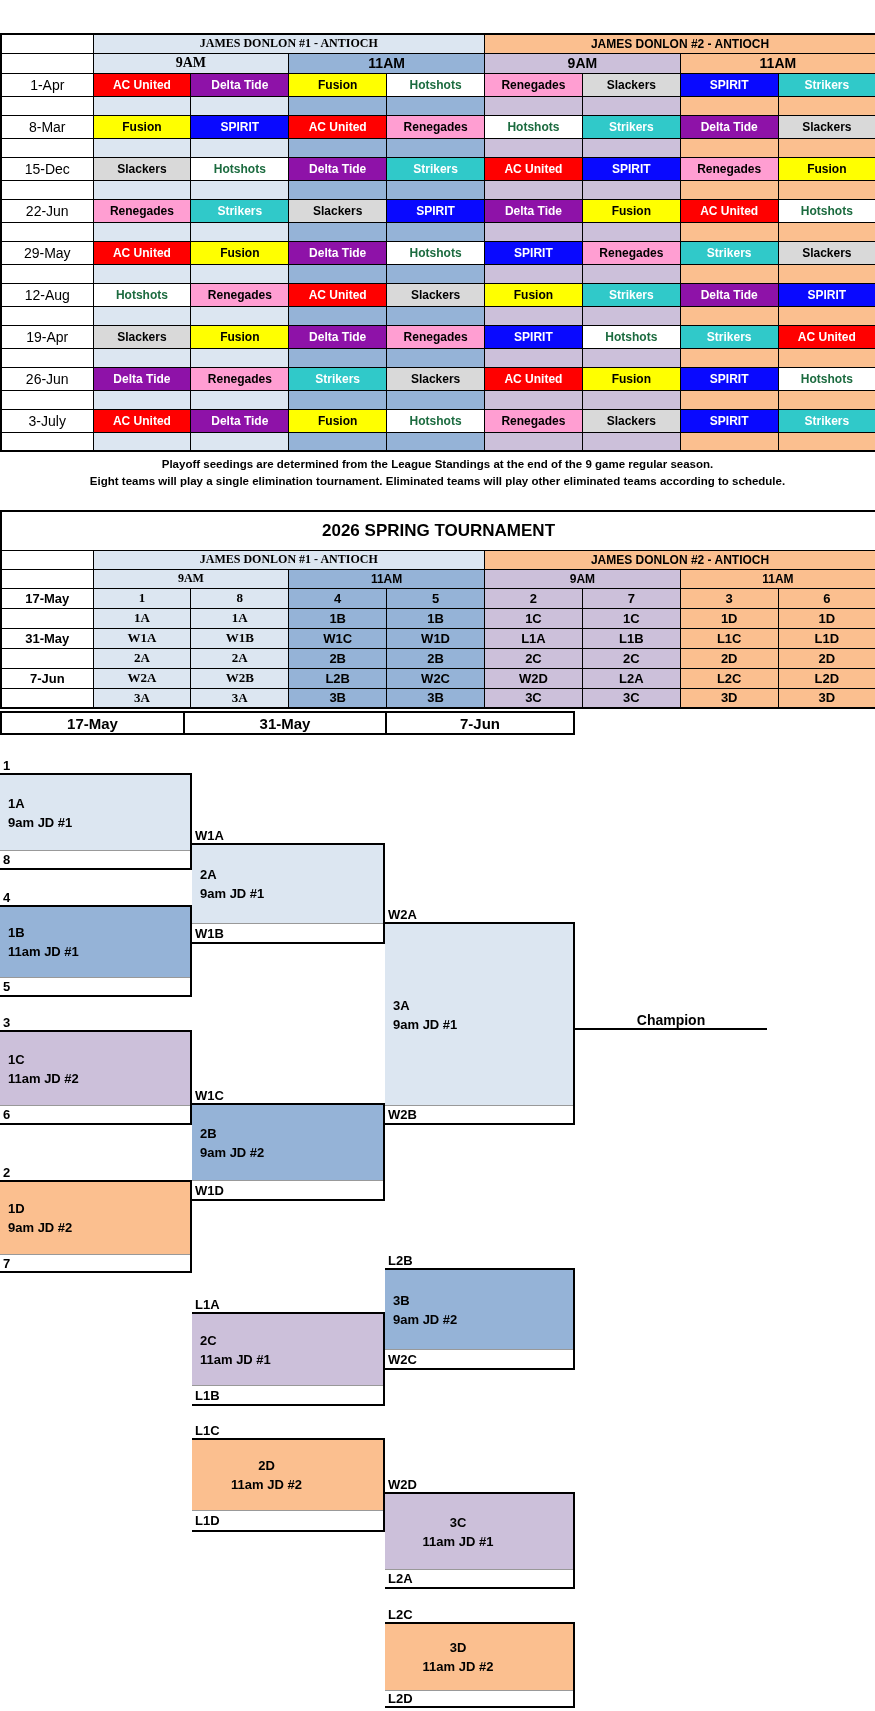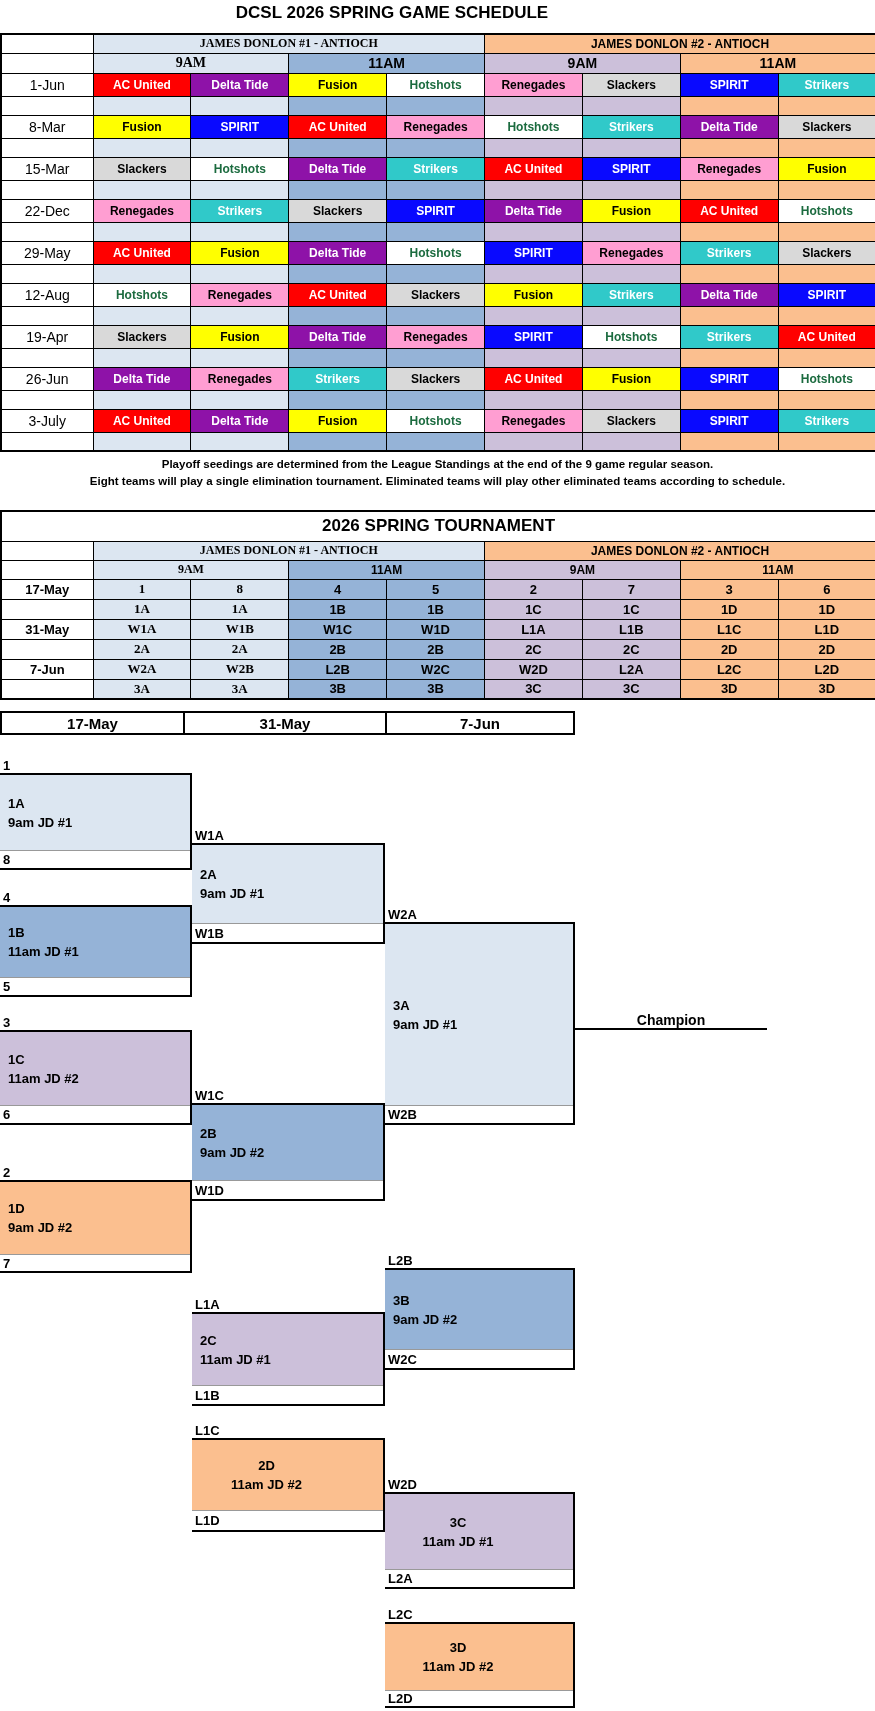--- a/index.html
+++ b/index.html
@@ -20,21 +20,21 @@
   #sched { top:33px; }
   #tourn { top:510px; }
 
   col.cd { width:92px; }
   col.ct { width:97.875px; }
 
   tr.rv td { height:19px; font-size:12px; font-weight:bold; }
   tr.rt td { height:20px; font-size:14px; font-weight:bold; }
   tr.rd td { height:23px; }
   tr.rb td { height:19px; }
-  tr.rtitle td { height:30px; font-size:17px; font-weight:bold; background:#fff; }
+  tr.rtitle td { height:39px; font-size:17px; font-weight:bold; background:#fff; }
   tr.rg td { height:20px; font-size:13px; font-weight:bold; }
 
   td.dt { background:#fff; font-size:14px; font-weight:normal; }
   td.tm { font-size:12px; font-weight:bold; }
   td.w  { background:#fff; }
   .lb { background:#dce6f1;font-family:Liberation Serif, serif; }
   .mb { background:#95b3d7; }
   .lp { background:#ccc0da; }
   .or { background:#fbbf8f;margin-left:16px; }
 
@@ -62,21 +62,20 @@
 
   .champion { position:absolute; left:575px; top:1008px; width:192px; height:22px;
     border-bottom:2px solid #000; text-align:center; font-size:14px; font-weight:bold;
     color:#000; display:flex; align-items:flex-end; justify-content:center; }
 </style>
 </head>
 <body>
 
 <div id="page">
 
-  <div class="page-title">DCSL 2026 SPRING GAME SCHEDULE</div>
 
   <table class="tbl" id="sched">
     <colgroup>
         <col class="cd">
         <col class="ct">
         <col class="ct">
         <col class="ct">
         <col class="ct">
         <col class="ct">
         <col class="ct">
@@ -91,21 +90,21 @@
     </tr>
     <tr class="rt">
       <td class="w"></td>
       <td colspan="2" class="lb">9AM</td>
       <td colspan="2" class="mb">11AM</td>
       <td colspan="2" class="lp">9AM</td>
       <td colspan="2" class="or">11AM</td>
     </tr>
 
     <tr class="rd">
-      <td class="dt">1-Jun</td>
+      <td class="dt">1-Apr</td>
       <td class="tm" style="background: rgb(255, 0, 0); color: rgb(255, 255, 255);">AC United</td>
       <td class="tm" style="background: rgb(142, 18, 168); color: rgb(255, 255, 255);">Delta Tide</td>
       <td class="tm" style="background: rgb(255, 255, 0); color: rgb(0, 0, 0);">Fusion</td>
       <td class="tm" style="background: rgb(255, 255, 255); color: rgb(27, 107, 63);">Hotshots</td>
       <td class="tm" style="background: rgb(255, 158, 210); color: rgb(0, 0, 0);">Renegades</td>
       <td class="tm" style="background: rgb(217, 217, 217); color: rgb(0, 0, 0);">Slackers</td>
       <td class="tm" style="background: rgb(9, 9, 255); color: rgb(255, 255, 255);">SPIRIT</td>
       <td class="tm" style="background: rgb(48, 201, 201); color: rgb(255, 255, 255);">Strikers</td>
     </tr>
     <tr class="rb">
@@ -137,44 +136,44 @@
           <td class="lb"></td>
           <td class="mb"></td>
           <td class="mb"></td>
           <td class="lp"></td>
           <td class="lp"></td>
           <td class="or"></td>
           <td class="or"></td>
         </tr>
 
     <tr class="rd">
-      <td class="dt">15-Mar</td>
-      <td class="tm" style="background: rgb(217, 217, 217); color: rgb(0, 0, 0);">Slackers</td>
-      <td class="tm" style="background: rgb(255, 255, 255); color: rgb(27, 107, 63);">Hotshots</td>
-      <td class="tm" style="background: rgb(142, 18, 168); color: rgb(255, 255, 255);">Delta Tide</td>
-      <td class="tm" style="background: rgb(48, 201, 201); color: rgb(255, 255, 255);">Strikers</td>
-      <td class="tm" style="background: rgb(255, 0, 0); color: rgb(255, 255, 255);">AC United</td>
-      <td class="tm" style="background: rgb(9, 9, 255); color: rgb(255, 255, 255);">SPIRIT</td>
-      <td class="tm" style="background: rgb(255, 158, 210); color: rgb(0, 0, 0);">Renegades</td>
-      <td class="tm" style="background: rgb(255, 255, 0); color: rgb(0, 0, 0);">Fusion</td>
-    </tr>
-    <tr class="rb">
-          <td class="w"></td>
-          <td class="lb"></td>
-          <td class="lb"></td>
-          <td class="mb"></td>
-          <td class="mb"></td>
-          <td class="lp"></td>
-          <td class="lp"></td>
-          <td class="or"></td>
-          <td class="or"></td>
-        </tr>
-
-    <tr class="rd">
-      <td class="dt">22-Dec</td>
+      <td class="dt">15-Dec</td>
+      <td class="tm" style="background: rgb(217, 217, 217); color: rgb(0, 0, 0);">Slackers</td>
+      <td class="tm" style="background: rgb(255, 255, 255); color: rgb(27, 107, 63);">Hotshots</td>
+      <td class="tm" style="background: rgb(142, 18, 168); color: rgb(255, 255, 255);">Delta Tide</td>
+      <td class="tm" style="background: rgb(48, 201, 201); color: rgb(255, 255, 255);">Strikers</td>
+      <td class="tm" style="background: rgb(255, 0, 0); color: rgb(255, 255, 255);">AC United</td>
+      <td class="tm" style="background: rgb(9, 9, 255); color: rgb(255, 255, 255);">SPIRIT</td>
+      <td class="tm" style="background: rgb(255, 158, 210); color: rgb(0, 0, 0);">Renegades</td>
+      <td class="tm" style="background: rgb(255, 255, 0); color: rgb(0, 0, 0);">Fusion</td>
+    </tr>
+    <tr class="rb">
+          <td class="w"></td>
+          <td class="lb"></td>
+          <td class="lb"></td>
+          <td class="mb"></td>
+          <td class="mb"></td>
+          <td class="lp"></td>
+          <td class="lp"></td>
+          <td class="or"></td>
+          <td class="or"></td>
+        </tr>
+
+    <tr class="rd">
+      <td class="dt">22-Jun</td>
       <td class="tm" style="background: rgb(255, 158, 210); color: rgb(0, 0, 0);">Renegades</td>
       <td class="tm" style="background: rgb(48, 201, 201); color: rgb(255, 255, 255);">Strikers</td>
       <td class="tm" style="background: rgb(217, 217, 217); color: rgb(0, 0, 0);">Slackers</td>
       <td class="tm" style="background: rgb(9, 9, 255); color: rgb(255, 255, 255);">SPIRIT</td>
       <td class="tm" style="background: rgb(142, 18, 168); color: rgb(255, 255, 255);">Delta Tide</td>
       <td class="tm" style="background: rgb(255, 255, 0); color: rgb(0, 0, 0);">Fusion</td>
       <td class="tm" style="background: rgb(255, 0, 0); color: rgb(255, 255, 255);">AC United</td>
       <td class="tm" style="background: rgb(255, 255, 255); color: rgb(27, 107, 63);">Hotshots</td>
     </tr>
     <tr class="rb">

